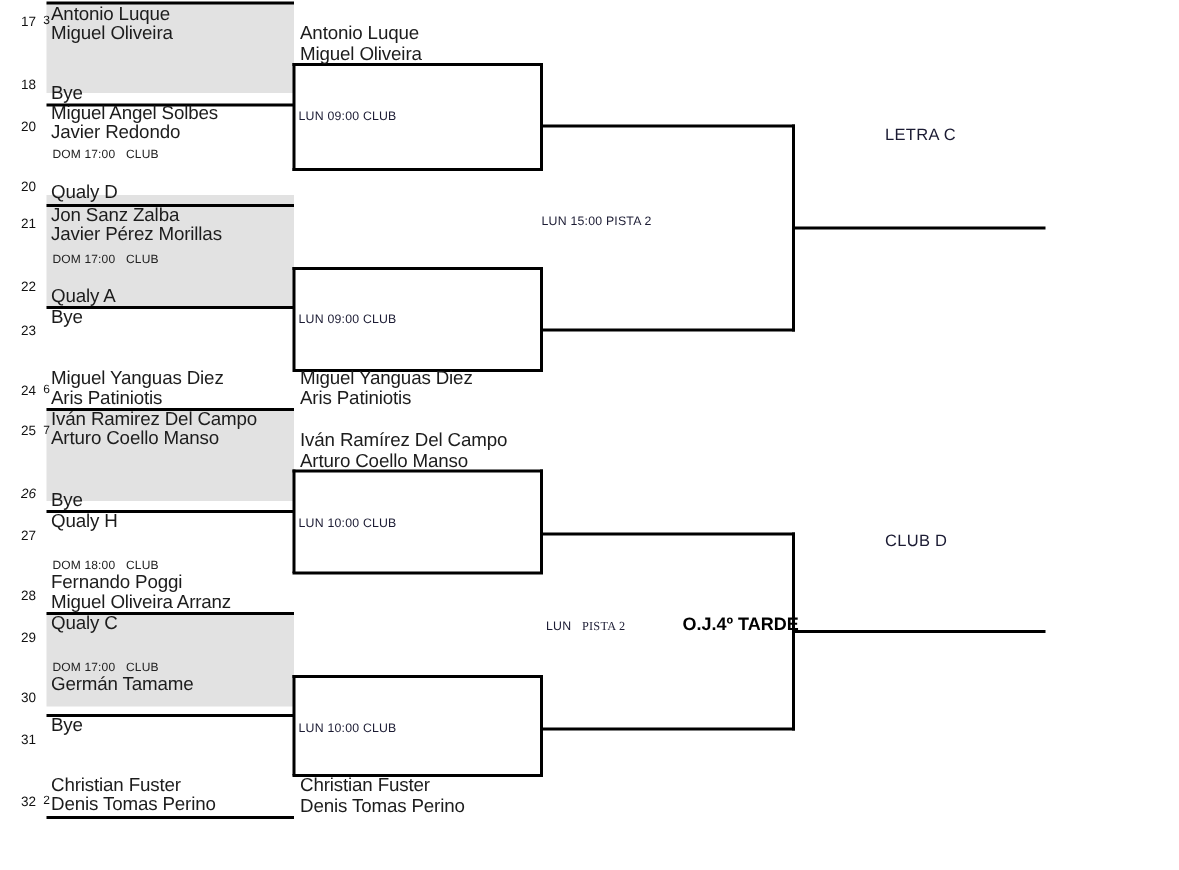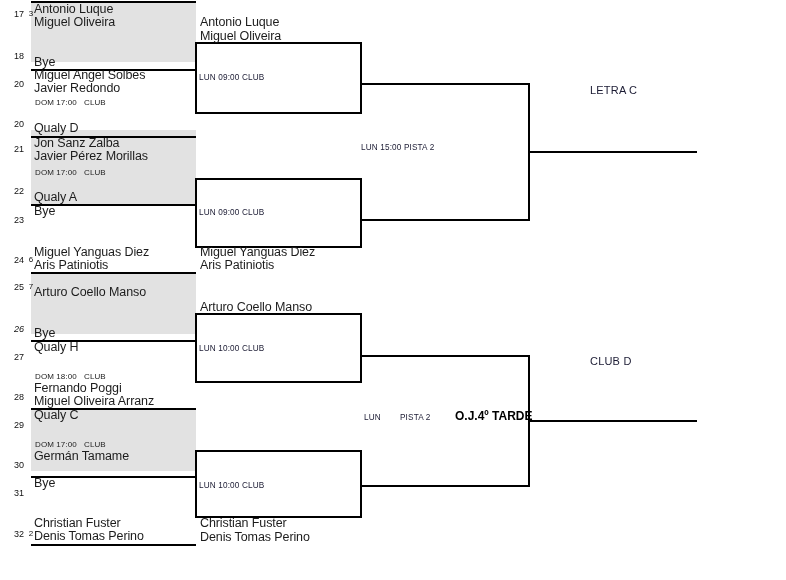--- a/index.html
+++ b/index.html
@@ -87,20 +87,21 @@
   <div class="player" style="left:34px;top:205px;">Bye</div>
 
   <div class="rownum" style="left:8px;top:256px;">24</div>
   <div class="seed" style="left:26px;top:256px;">6</div>
   <div class="player" style="left:34px;top:246px;">Miguel Yanguas Diez</div>
   <div class="player" style="left:34px;top:259px;">Aris Patiniotis</div>
   <div class="hline" style="left:31px;top:272px;width:165px;"></div>
 
   <div class="rownum" style="left:8px;top:283px;">25</div>
   <div class="seed" style="left:26px;top:283px;">7</div>
+  <div class="player" style="left:34px;top:273px;">Iván Ramirez Del Campo</div>
   <div class="player" style="left:34px;top:286px;">Arturo  Coello Manso</div>
 
   <div class="rownum" style="left:8px;top:325px;font-style:italic;">26</div>
   <div class="player" style="left:34px;top:327px;">Bye</div>
   <div class="hline" style="left:31px;top:340px;width:165px;"></div>
 
   <div class="rownum" style="left:8px;top:353px;">27</div>
   <div class="player" style="left:34px;top:341px;">Qualy H</div>
 
   <div class="rownum" style="left:8px;top:393px;">28</div>
@@ -141,20 +142,21 @@
   <div class="hline" style="left:195px;top:246px;width:167px;"></div>
   <div class="vline" style="left:360px;top:178px;height:68px;"></div>
   <div class="player" style="left:200px;top:246px;">Miguel Yanguas Diez</div>
   <div class="player" style="left:200px;top:259px;">Aris Patiniotis</div>
   <div class="matchinfo" style="left:199px;top:208px;">LUN 09:00  CLUB</div>
 
   <div class="vline" style="left:195px;top:313px;height:69px;"></div>
   <div class="hline" style="left:195px;top:313px;width:167px;"></div>
   <div class="hline" style="left:195px;top:381px;width:167px;"></div>
   <div class="vline" style="left:360px;top:313px;height:69px;"></div>
+  <div class="player" style="left:200px;top:287px;">Iván Ramírez Del Campo</div>
   <div class="player" style="left:200px;top:301px;">Arturo  Coello Manso</div>
   <div class="matchinfo" style="left:199px;top:344px;">LUN 10:00  CLUB</div>
 
   <div class="vline" style="left:195px;top:450px;height:67px;"></div>
   <div class="hline" style="left:195px;top:450px;width:167px;"></div>
   <div class="hline" style="left:195px;top:516px;width:167px;"></div>
   <div class="vline" style="left:360px;top:450px;height:67px;"></div>
   <div class="player" style="left:200px;top:517px;">Christian Fuster</div>
   <div class="player" style="left:200px;top:531px;">Denis Tomas Perino</div>
   <div class="matchinfo" style="left:199px;top:481px;">LUN 10:00  CLUB</div>
@@ -164,17 +166,17 @@
   <div class="vline" style="left:528px;top:83px;height:138px;"></div>
   <div class="hline" style="left:528px;top:151px;width:169px;"></div>
   <div class="matchinfo" style="left:361px;top:143px;">LUN 15:00  PISTA 2</div>
   <div class="letra" style="left:590px;top:84px;">LETRA C</div>
 
   <div class="hline" style="left:361px;top:355px;width:169px;"></div>
   <div class="hline" style="left:361px;top:485px;width:169px;"></div>
   <div class="vline" style="left:528px;top:355px;height:132px;"></div>
   <div class="hline" style="left:528px;top:420px;width:169px;"></div>
   <div class="matchinfo" style="left:364px;top:413px;">LUN</div>
-  <div class="matchinfo" style="left:400px;top:413px;">PISTA 2</div>
+  <div class="matchinfo" style="left:388px;top:413px;font-family:Liberation Serif, serif;">PISTA 2</div>
   <div class="oj" style="left:455px;top:410px;">O.J.4º TARDE</div>
   <div class="letra" style="left:590px;top:355px;">CLUB D</div>
 
 </div>
 
 </body></html>

